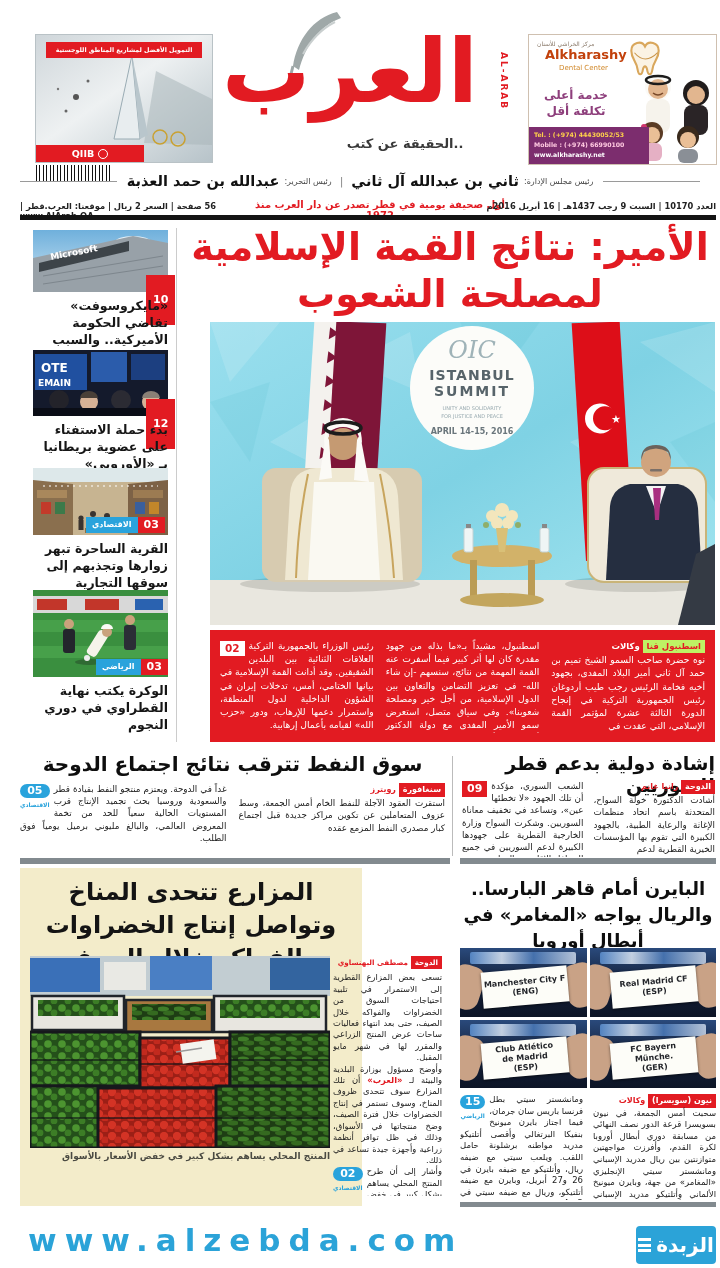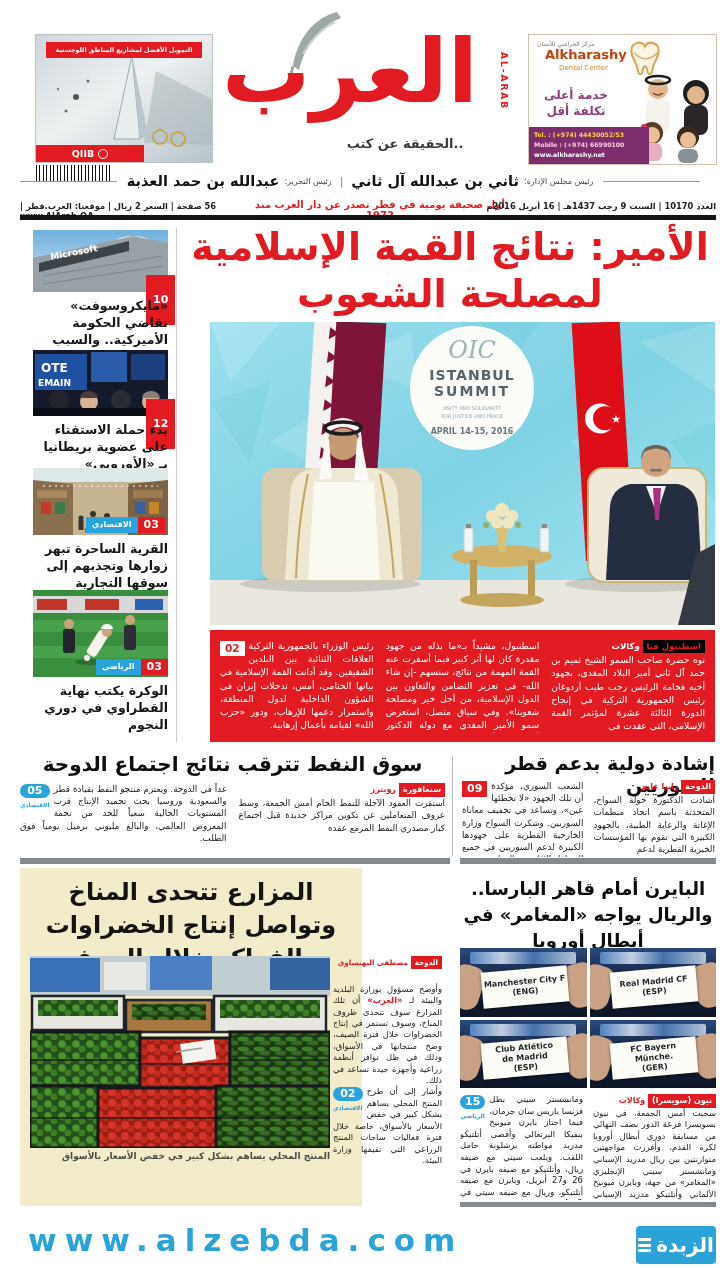--- a/index.html
+++ b/index.html
@@ -54,21 +54,21 @@
   .pgrow .num{background:#e21b22;color:#fff;font-weight:bold;font-size:11px;padding:1px 6px;line-height:14px;}
   .v-divider{left:176px;top:228px;width:1px;height:514px;background:#ccc;}
   
   .lead-headline{left:190px;top:224px;width:520px;height:96px;text-align:center;direction:rtl;
         color:#e21b22;font-size:38px;line-height:47px;font-weight:800;}
   .lead-photo{left:210px;top:322px;width:505px;height:303px;overflow:hidden;}
   .lead-redbox{left:210px;top:630px;width:505px;height:112px;background:#e21b22;box-sizing:border-box;
         padding:9px 10px;}
   .lead-cols{display:flex;direction:rtl;gap:12px;height:94px;overflow:hidden;}
   .lead-col{flex:1;color:#fff;font-size:9.2px;line-height:13.2px;text-align:justify;direction:rtl;}
-  .chip-white{display:inline-block;background:#000000;color:#e21b22;font-weight:bold;font-size:8.5px;padding:0 4px;}
+  .chip-white{display:inline-block;background:#bef264;color:#e21b22;font-weight:bold;font-size:8.5px;padding:0 4px;}
   .src-white{color:#fff;font-weight:bold;font-size:8.5px;}
   .badge-white{float:left;background:#fff;color:#e21b22;font-weight:bold;font-size:10.5px;
         padding:0 5px;line-height:15px;margin:2px 4px 0 0;}
   
   .mid-h{font-weight:800;color:#0e0e0e;direction:rtl;}
   .oil-h{left:20px;top:752px;width:425px;text-align:center;font-size:20px;}
   .syria-h{left:462px;top:752px;width:253px;text-align:right;font-size:19px;}
   .mid-body{display:flex;direction:rtl;gap:12px;overflow:hidden;}
   .oil-body{left:20px;top:783px;width:425px;height:74px;}
   .syria-body{left:462px;top:780px;width:253px;height:77px;gap:10px;}
@@ -522,21 +522,21 @@
         <rect x="150" y="88" width="34" height="20" fill="#f4f4ee" transform="rotate(-8 150 88)"></rect>
         <line x1="146" y1="96" x2="172" y2="92" stroke="#999" stroke-width="1.5"></line>
       </svg>
     </div>
     <div class="farm-caption">المنتج المحلي يساهم بشكل كبير في خفض الأسعار بالأسواق</div>
     <div class="farm-col">
       <div class="dl">
         <span class="chip-red" style="font-size:7.2px">الدوحة</span>
         <span class="src-red" style="font-size:7.2px">مصطفى البهنساوي</span>
       </div>
-      <br>
+      <span>تسعى بعض المزارع القطرية إلى الاستمرار في تلبية احتياجات السوق من الخضراوات والفواكه خلال الصيف، حتى بعد انتهاء فعاليات ساحات عرض المنتج الزراعي والمقرر لها في شهر مايو المقبل.</span><br>
       <span>وأوضح مسؤول بوزارة البلدية والبيئة لـ </span><span class="brand-red">«العرب»</span><span> أن تلك المزارع سوف تتحدى ظروف المناخ، وسوف تستمر في إنتاج الخضراوات خلال فترة الصيف، وضخ منتجاتها في الأسواق، وذلك في ظل توافر أنظمة زراعية وأجهزة جيدة تساعد في ذلك.</span><br>
       <span class="badge-blue">
         <span class="n">02</span>
         <span class="l">الاقتصادي</span>
       </span>
       <span>وأشار إلى أن طرح المنتج المحلي يساهم بشكل كبير في خفض الأسعار بالأسواق، خاصة خلال فترة فعاليات ساحات المنتج الزراعي التي تقيمها وزارة البيئة.</span>
     </div>
   </div>
 
   <div class="abs ucl-h">البايرن أمام قاهر البارسا.. والريال يواجه «المغامر» في أبطال أوروبا</div>

